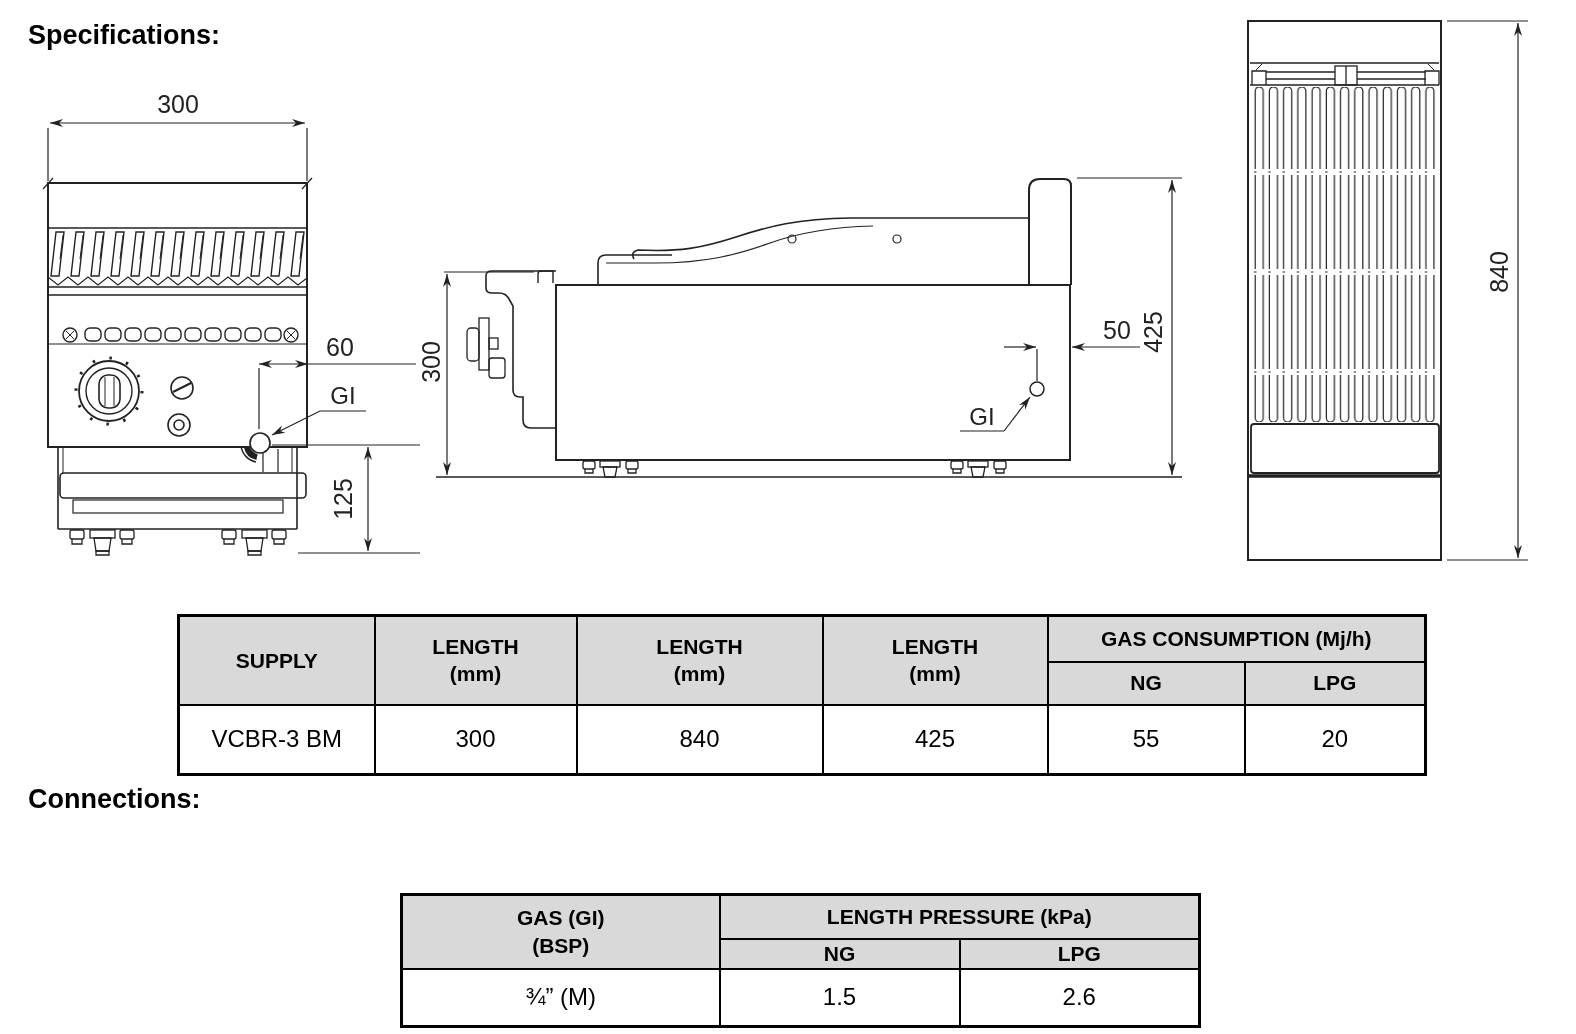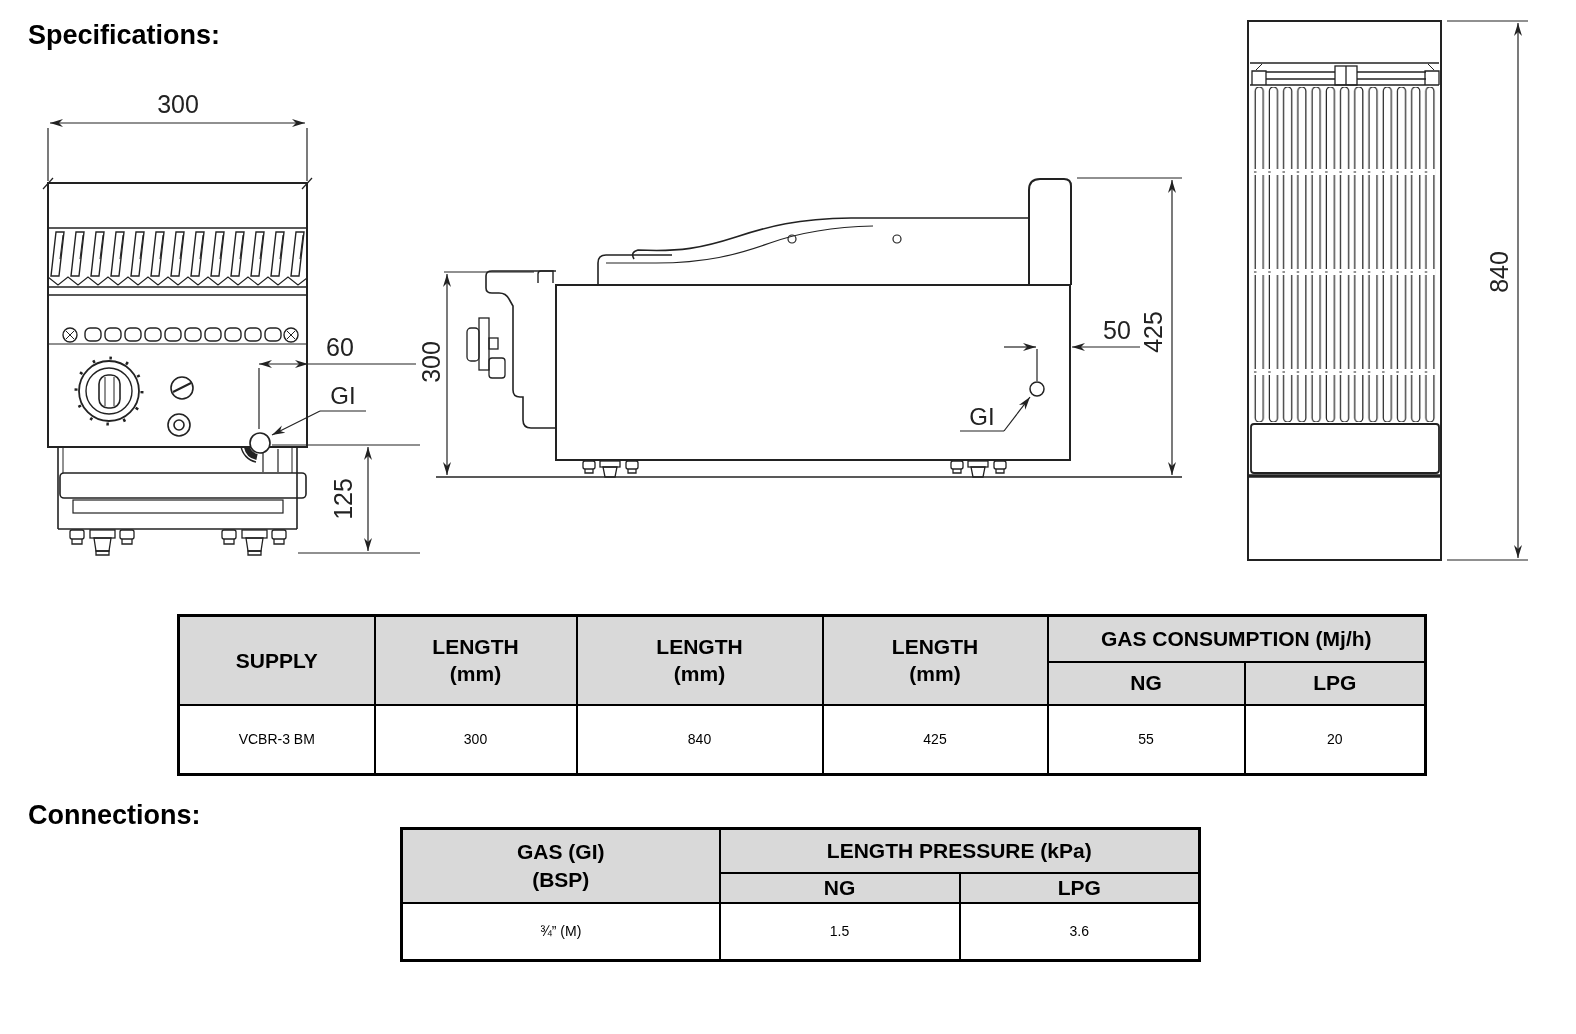--- a/index.html
+++ b/index.html
@@ -5,27 +5,27 @@
   html,body{margin:0;padding:0;background:#fff;}
   .sheet{
     position:relative;width:1576px;height:1034px;background:#ffffff;
     font-family:"Liberation Sans", sans-serif;color:#000;overflow:hidden;
   }
   .heading{
     position:absolute;left:28px;margin:0;font-size:27px;font-weight:700;
     font-family:"Liberation Sans", sans-serif;
   }
   #spec-heading{top:20px;}
-  #conn-heading{top:800px;}
+  #conn-heading{top:784px;}
   table{border-collapse:collapse;position:absolute;table-layout:fixed;border:3px solid #000;}
   th,td{border:2px solid #000;text-align:center;vertical-align:middle;padding:0;}
   th{background:#d9d9d9;font-size:21px;font-weight:700;white-space:pre-line;line-height:1.3;}
-  td{font-size:14px;font-weight:400;}
+  td{font-size:24px;font-weight:400;}
   #spec-table{left:177px;top:614px;width:1247px;}
-  #conn-table{left:400px;top:827px;width:798px;}
+  #conn-table{left:400px;top:893px;width:798px;}
   svg{position:absolute;overflow:visible;}
   svg text{font-family:"Liberation Sans", sans-serif;fill:#222;}
   .dim{font-size:25px;}
   .lbl{font-size:24px;}
 </style>
 </head>
 <body>
 
 <div class="sheet">
 
@@ -315,18 +315,18 @@
 (BSP)</th>
         <th colspan="2">LENGTH PRESSURE (kPa)</th>
       </tr>
       <tr style="height:30px">
         <th>NG</th>
         <th>LPG</th>
       </tr>
       <tr style="height:58px">
         <td>¾” (M)</td>
         <td>1.5</td>
-        <td>3.6</td>
+        <td>2.6</td>
       </tr>
     </tbody>
   </table>
 
 </div>
 
 </body></html>

